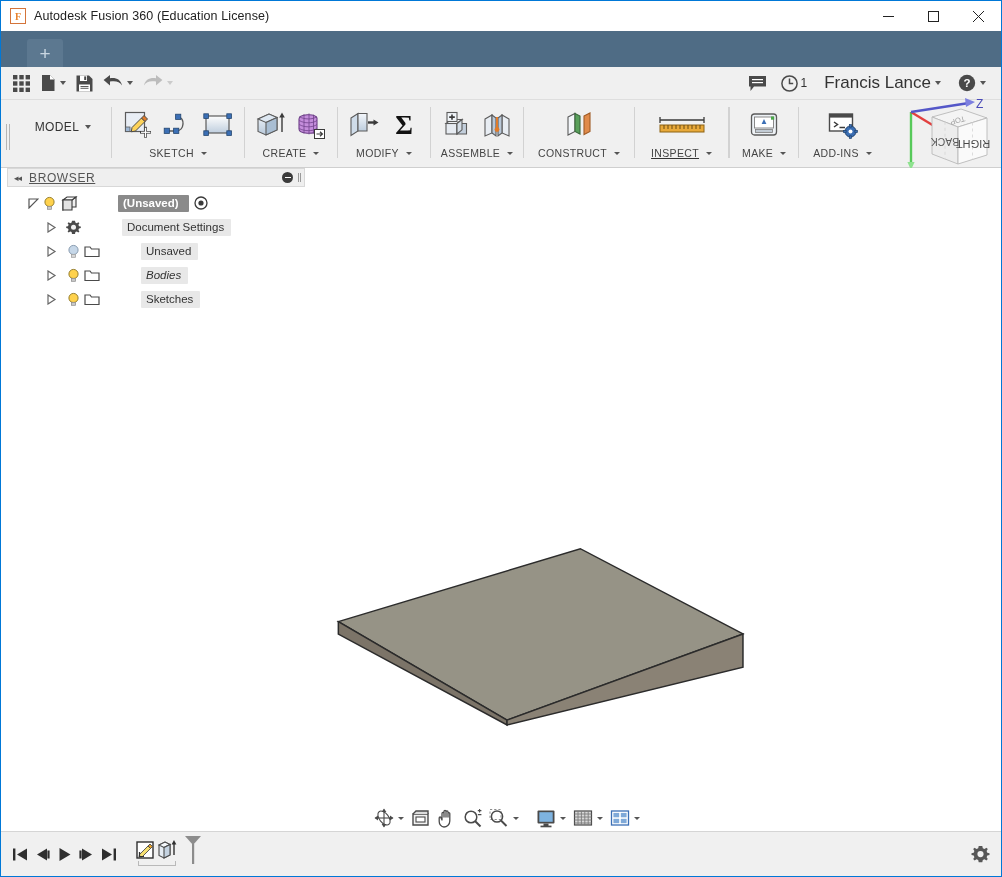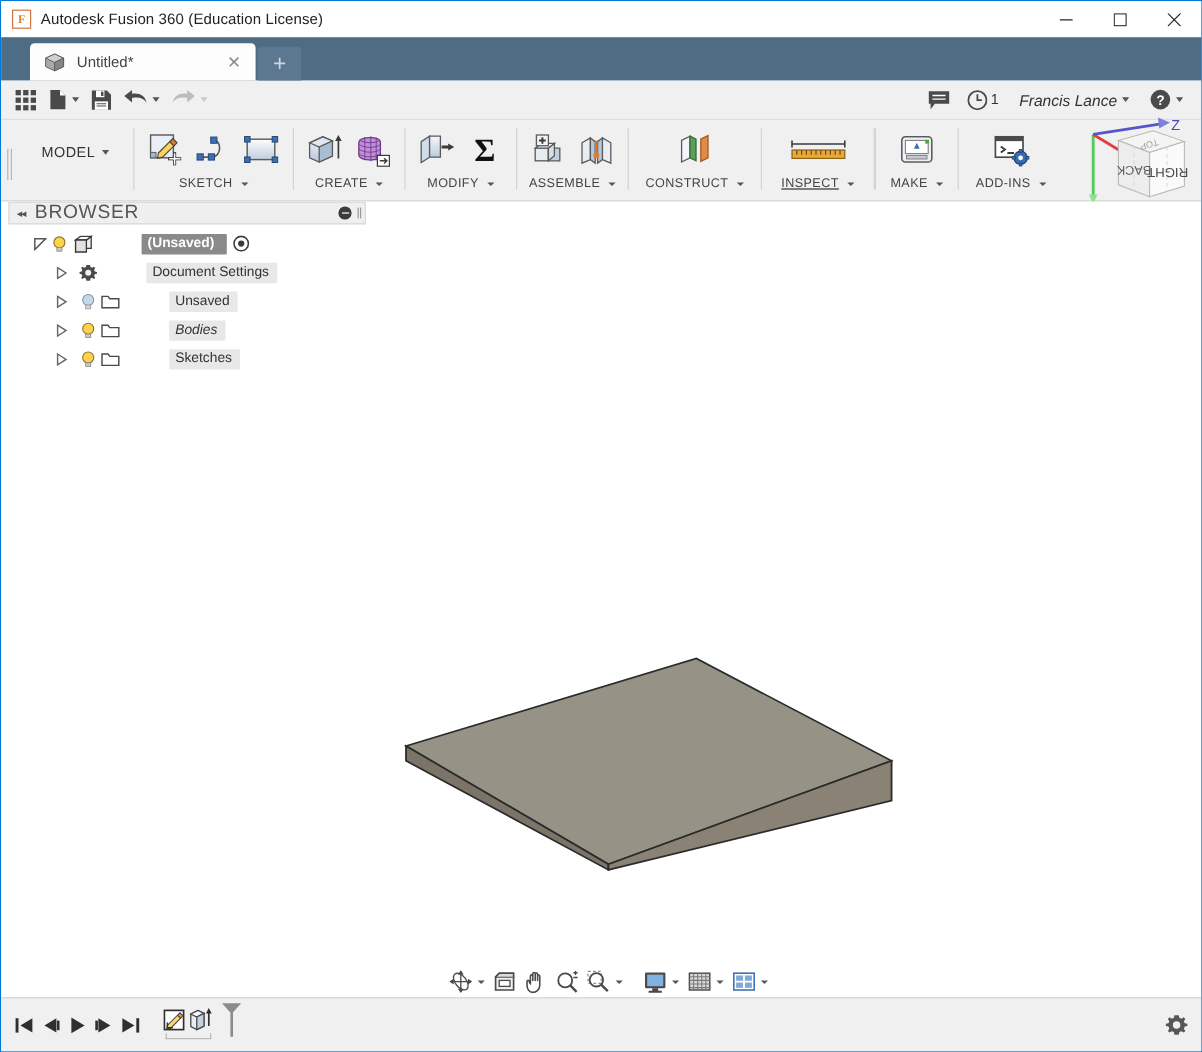--- a/index.html
+++ b/index.html
@@ -81,21 +81,21 @@
     display:flex;align-items:center;justify-content:center;
     height:27px;padding:0 5px;border-radius:2px;
   }
   .caret {
     width:0;height:0;border-left:3.5px solid transparent;border-right:3.5px solid transparent;
     border-top:4px solid #555; margin-left:4px;
   }
   .caret.sm{border-left-width:3px;border-right-width:3px;border-top-width:3.5px;}
   .qright { margin-left:auto; display:flex;align-items:center; gap:4px; padding-right:4px;}
   .qcount{font-size:12px;color:#333;margin-left:3px;}
-  .uname{font-size:13px;color:#333;font-style:italic;}
+  .uname{font-size:17px;color:#333;}
 
   
   .ribbon {
     height:68px;min-height:68px;
     background:#f0f0f0;
     border-bottom:1px solid #cfcfcf;
     display:flex;align-items:stretch;
     position:relative;
   }
   .grip {
@@ -134,21 +134,21 @@
 
   
   .browser {
     position:absolute;left:6px;top:0px;width:298px;
   }
   .bhead {
     height:19px;background:#efefef;border:1px solid #d8d8d8;
     display:flex;align-items:center;padding:0 3px 0 6px;
   }
   .collapse-arrows{color:#555;font-size:9px;letter-spacing:-1px;margin-right:8px;}
-  .bhead-title{font-size:16px;color:#555;letter-spacing:0.6px;}
+  .bhead-title{font-size:12px;color:#555;letter-spacing:0.6px;text-decoration:underline;}
   .bhead-right{margin-left:auto;display:flex;align-items:center;gap:4px;}
   .circbtn{width:11px;height:11px;border-radius:50%;background:#3b3b3b;display:flex;align-items:center;justify-content:center;}
   .circbtn i{display:block;background:#fff;}
   .circbtn.minus i{width:6px;height:1.5px;}
   .circbtn.plus i{width:6px;height:1.5px;position:relative;}
   .circbtn.plus i:after{content:"";position:absolute;left:2.25px;top:-2.25px;width:1.5px;height:6px;background:#fff;}
   .dotgrip{display:flex;}
   .dotgrip i{display:block;width:1px;height:9px;background:#9a9a9a;margin-left:1px;}
 
   .btree{padding-top:4px;}
@@ -214,31 +214,20 @@
       <div class="wbtn close">
         <svg width="11" height="11" viewBox="0 0 11 11">
             <line x1="0" y1="0" x2="11" y2="11" stroke="currentColor" stroke-width="1"></line>
             <line x1="11" y1="0" x2="0" y2="11" stroke="currentColor" stroke-width="1"></line>
           </svg>
       </div>
     </div>
   </div>
 
   <div class="tabstrip">
-    <div class="doctab">
-      <span class="tab-cube">
-        <svg width="17" height="16" viewBox="0 0 17 16">
-          <polygon points="8.5,1 16,4.5 16,11.5 8.5,15 1,11.5 1,4.5" fill="#a9a9a9" stroke="#5e5e5e" stroke-width="0.8"></polygon>
-          <polygon points="8.5,1 16,4.5 8.5,8 1,4.5" fill="#d0d0d0" stroke="#5e5e5e" stroke-width="0.8"></polygon>
-          <polygon points="8.5,8 16,4.5 16,11.5 8.5,15" fill="#858585" stroke="#5e5e5e" stroke-width="0.8"></polygon>
-        </svg>
-      </span>
-      <span class="tab-label">Untitled*</span>
-      <span class="tab-close">✕</span>
-    </div>
     <div class="newtab">+</div>
   </div>
 
   <div class="qbar">
 
     <div class="qitem">
       <svg width="19" height="19" viewBox="0 0 19 19">
         <g fill="#4a4a4a">
           <rect x="1" y="1" width="4.4" height="4.4"></rect>
             <rect x="7.3" y="1" width="4.4" height="4.4"></rect>

